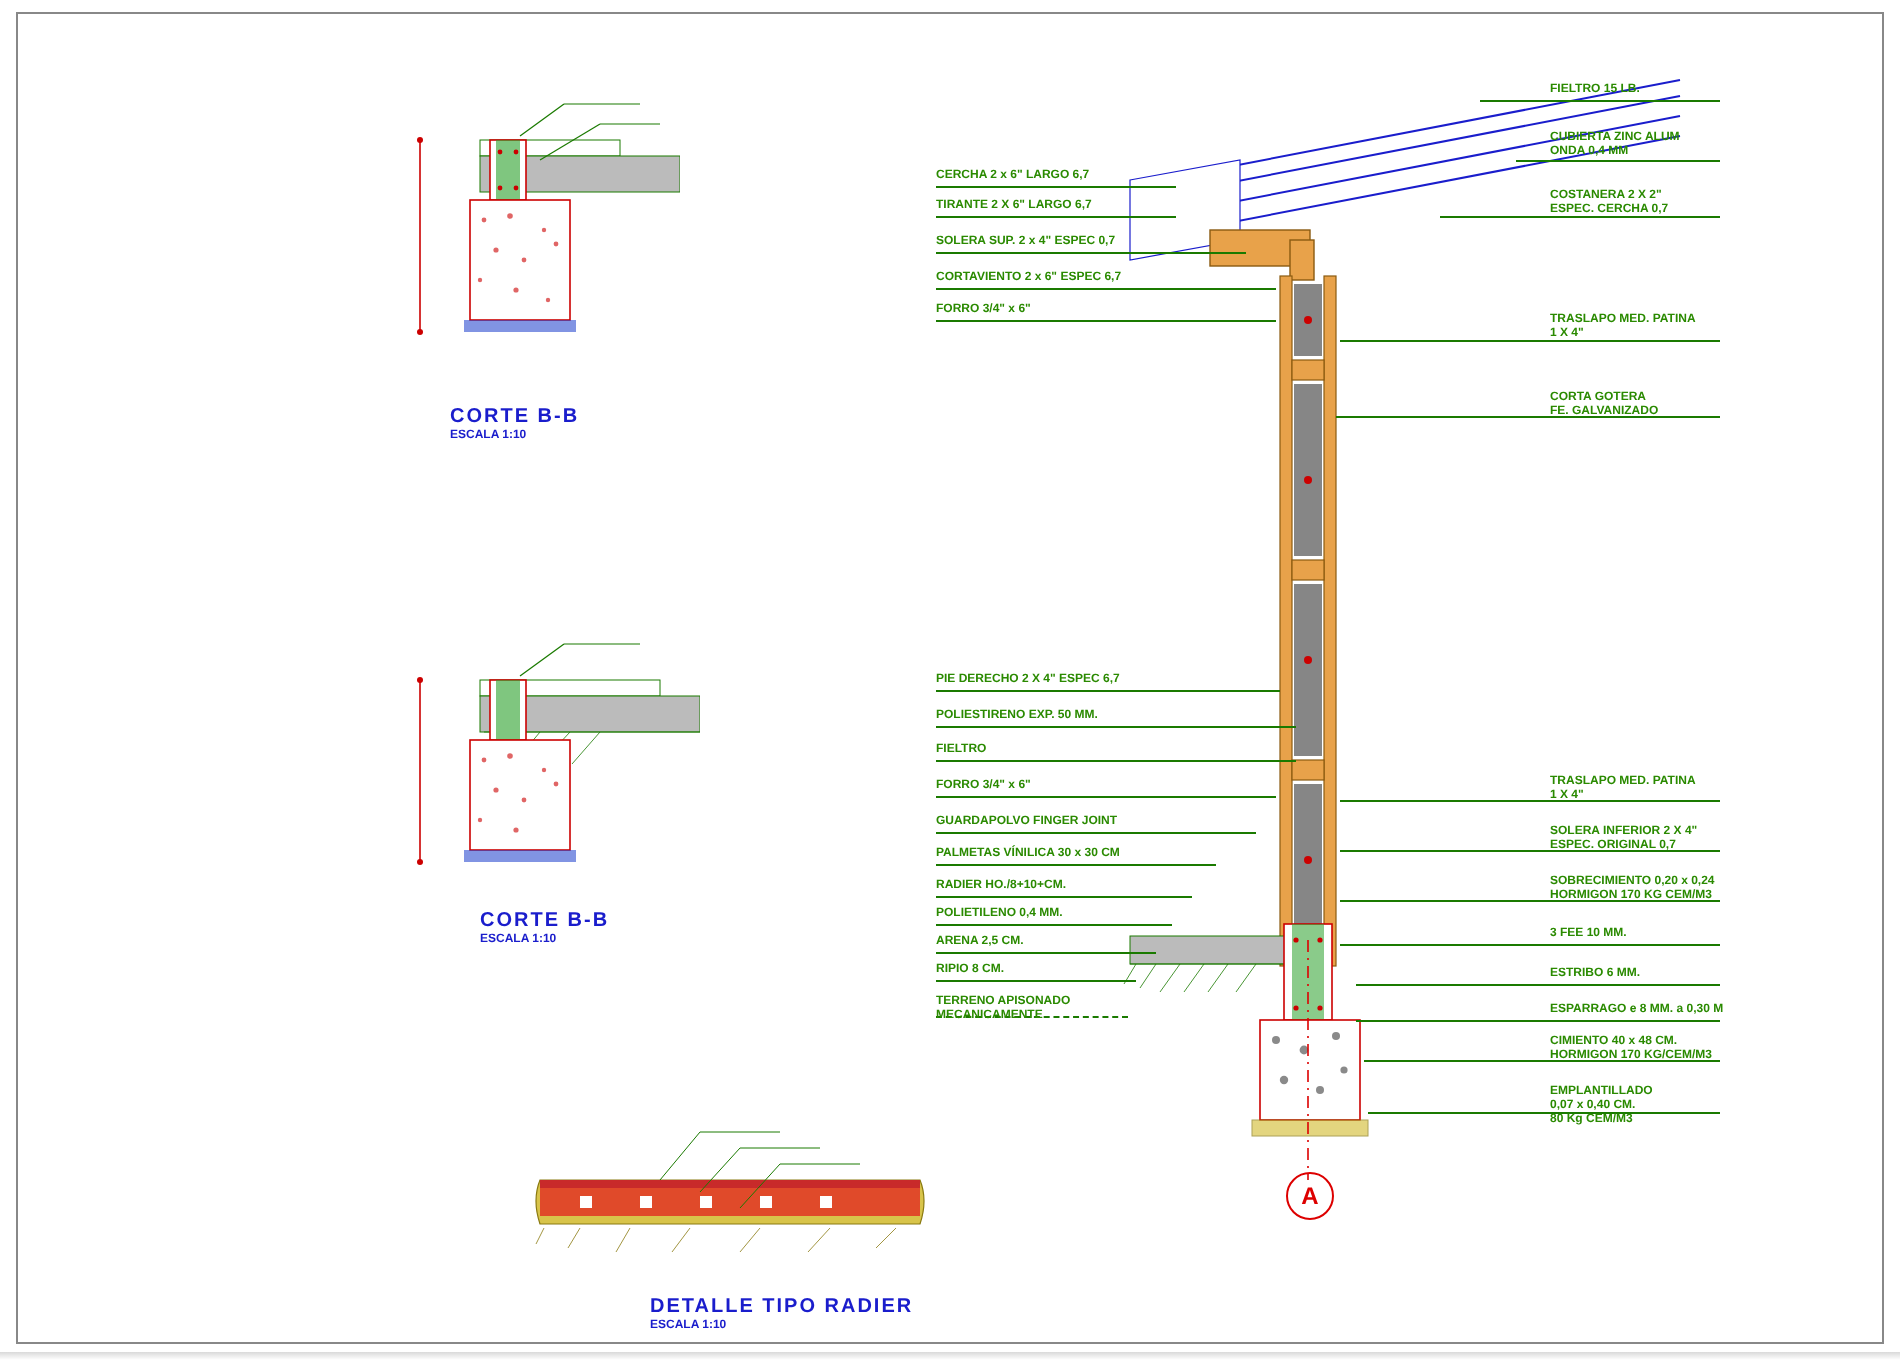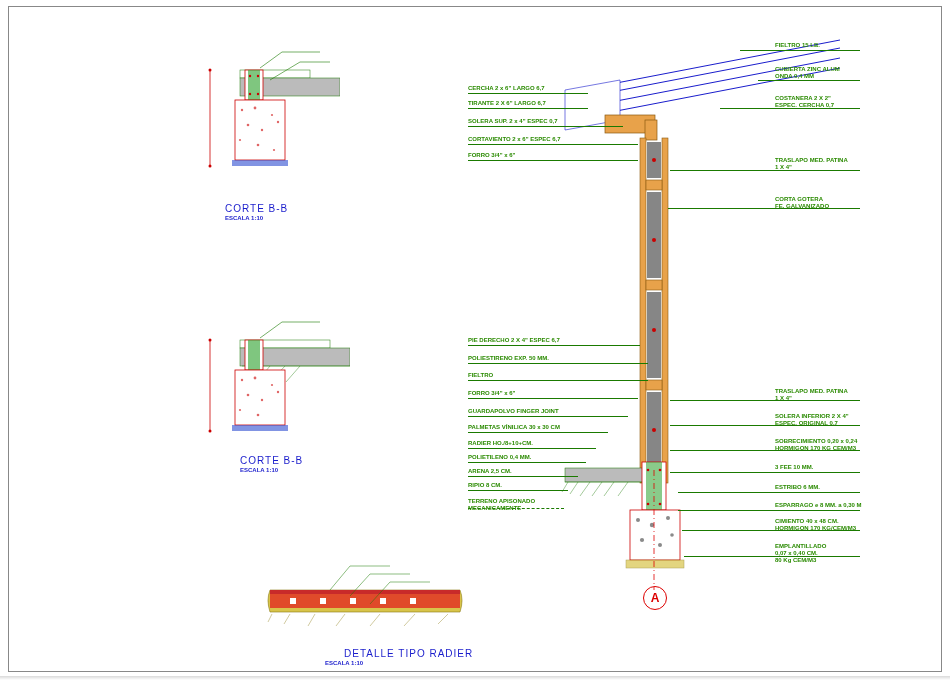--- a/index.html
+++ b/index.html
@@ -1,19 +1,19 @@
 <!DOCTYPE html>
 <html><head>
 <meta charset="utf-8">
 <style>
 html,body{margin:0;padding:0;width:950px;height:680px;background:#fff;font-family:Arial,Helvetica,sans-serif;overflow:hidden}
 .page{position:relative;width:950px;height:680px;background:#fff}
 .frame{position:absolute;left:8px;top:6px;right:8px;bottom:8px;border:1px solid #888}
 .inner-shadow{position:absolute;left:0;right:0;bottom:0;height:4px;background:linear-gradient(to bottom,rgba(0,0,0,0.15),rgba(0,0,0,0))}
-.title{position:absolute;color:#1a1dcc;font-weight:400;letter-spacing:1px;font-size:10px}
+.title{position:absolute;color:#1a1dcc;font-weight:700;letter-spacing:1px;font-size:10px}
 .subtitle{position:absolute;color:#1a1dcc;font-size:6px;font-weight:700}
 .label{position:absolute;color:#2a8a00;font-size:6px;line-height:7px;font-weight:700;white-space:nowrap}
 .label2{position:absolute;color:#2a8a00;font-size:6px;line-height:7px;font-weight:700;white-space:nowrap}
 .leader{position:absolute;height:1px;background:#1a7a00}
 .leader-d{position:absolute;height:1px;border-top:1px dashed #1a7a00}
 .grid-bubble{position:absolute;width:22px;height:22px;border:1px solid #d00;border-radius:50%;color:#d00;text-align:center;font-size:12px;line-height:22px;font-weight:700}
 svg{position:absolute}
 </style>
 </head>
 <body>
@@ -254,17 +254,17 @@
     </g>
     <g stroke="#1a7a00" stroke-width="0.5">
       <line x1="70" y1="30" x2="90" y2="6"></line>
         <line x1="90" y1="6" x2="130" y2="6"></line>
       <line x1="90" y1="36" x2="110" y2="14"></line>
         <line x1="110" y1="14" x2="150" y2="14"></line>
       <line x1="110" y1="44" x2="130" y2="22"></line>
         <line x1="130" y1="22" x2="170" y2="22"></line>
     </g>
   </svg>
-  <div class="title" style="left:344px;top:648px">DETALLE TIPO RADIER</div>
+  <div class="title" style="left:325px;top:648px">DETALLE TIPO RADIER</div>
   <div class="subtitle" style="left:325px;top:660px">ESCALA 1:10</div>
 
   <div class="inner-shadow"></div>
 </div>
 
 </body></html>

